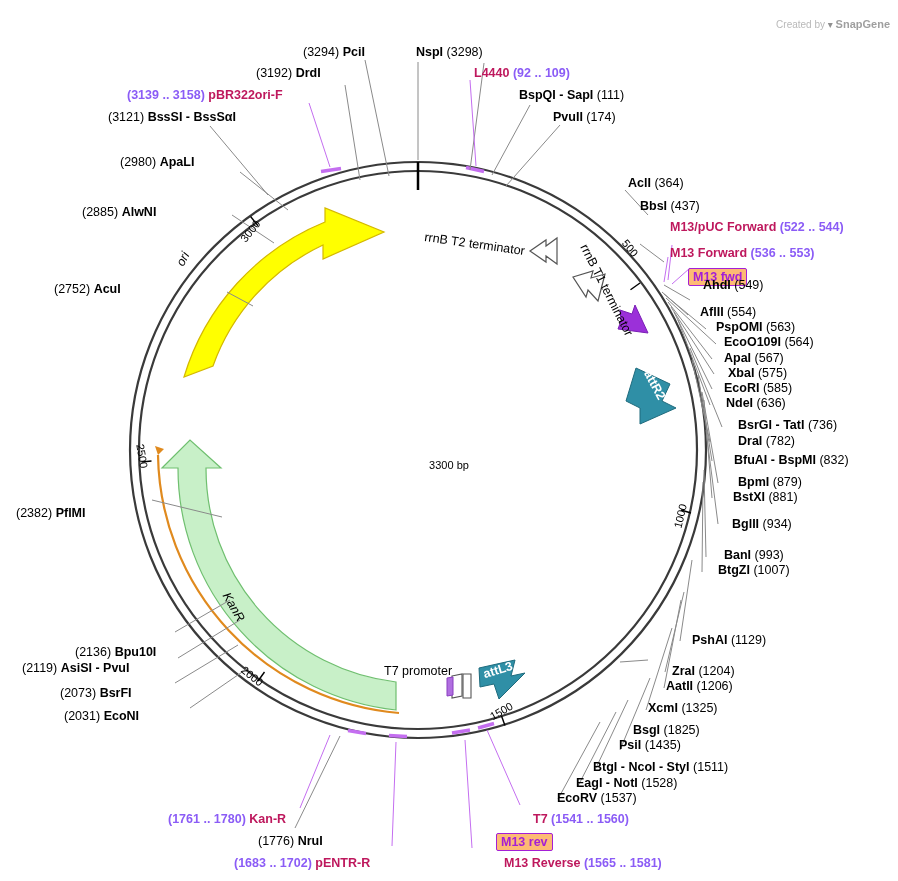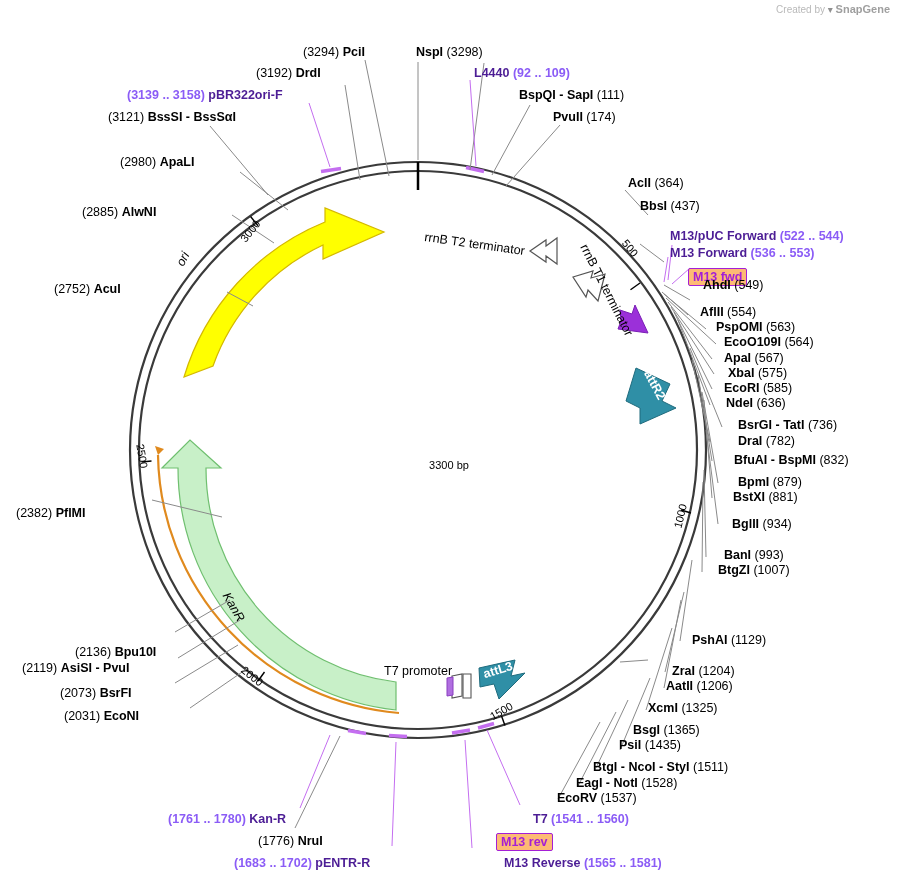--- a/index.html
+++ b/index.html
@@ -10,37 +10,37 @@
     position:relative;
     overflow:hidden;
   }
   #stage{position:absolute;left:0;top:0;width:898px;height:881px;}
   svg#map{position:absolute;left:0;top:0;width:898px;height:881px;}
 
   .lbl{position:absolute;white-space:nowrap;font-size:12.5px;color:#000;}
   .lbl .enz{font-weight:bold;}
   .lbl .pos{color:#000;font-weight:normal;}
   .lbl.purple{color:#a41fd6;}
-  .lbl.purple .enz{font-weight:bold;color:#4c1d95;}
+  .lbl.purple .enz{font-weight:bold;color:#be185d;}
   .lbl.purple .pos{color:#8b5cf6;font-weight:bold;}
 
   .primerbox{
     position:absolute;
     border:1px solid #a41fd6;
     background:#fdba74;
     color:#a41fd6;
     font-size:12.5px;
     font-weight:bold;
     padding:1px 4px;
     border-radius:2px;
     white-space:nowrap;
   }
 
   .credit{
-    position:absolute;right:8px;top:3px;
+    position:absolute;right:8px;top:18px;
     font-size:10px;color:#b9b9b9;white-space:nowrap;
   }
   .credit b{color:#9f9f9f;font-weight:bold;font-size:11px;}
   .credit .sg{color:#8f8f8f;}
 
   .center-title{
     position:absolute;left:0;right:0;text-align:center;
     font-weight:bold;font-size:15.5px;color:#000;
   }
   .center-sub{
@@ -252,21 +252,21 @@
   </div>
 
   <div class="lbl" style="left:628px;top:176px;">
     <span class="enz">AclI</span>
     <span class="pos">(364)</span>
   </div>
   <div class="lbl" style="left:640px;top:199px;">
     <span class="enz">BbsI</span>
     <span class="pos">(437)</span>
   </div>
-  <div class="lbl purple" style="left:670px;top:229px;">
+  <div class="lbl purple" style="left:670px;top:220px;">
     <span class="enz">M13/pUC Forward</span>
     <span class="pos">(522 .. 544)</span>
   </div>
   <div class="lbl purple" style="left:670px;top:246px;">
     <span class="enz">M13 Forward</span>
     <span class="pos">(536 .. 553)</span>
   </div>
   <div class="lbl" style="left:703px;top:278px;">
     <span class="enz">AhdI</span>
     <span class="pos">(549)</span>
@@ -342,21 +342,21 @@
   <div class="lbl" style="left:666px;top:679px;">
     <span class="enz">AatII</span>
     <span class="pos">(1206)</span>
   </div>
   <div class="lbl" style="left:648px;top:701px;">
     <span class="enz">XcmI</span>
     <span class="pos">(1325)</span>
   </div>
   <div class="lbl" style="left:633px;top:723px;">
     <span class="enz">BsgI</span>
-    <span class="pos">(1365)</span>
+    <span class="pos">(1825)</span>
   </div>
   <div class="lbl" style="left:619px;top:738px;">
     <span class="enz">PsiI</span>
     <span class="pos">(1435)</span>
   </div>
   <div class="lbl" style="left:593px;top:760px;">
     <span class="enz">BtgI  -  NcoI  -  StyI</span>
     <span class="pos">(1511)</span>
   </div>
   <div class="lbl" style="left:576px;top:776px;">

